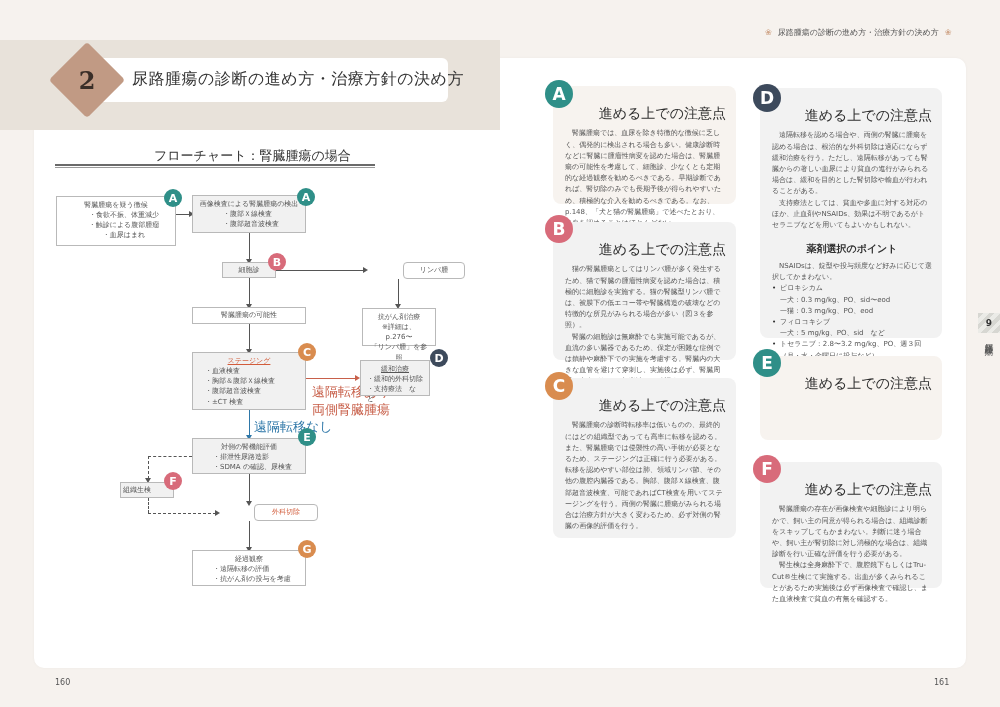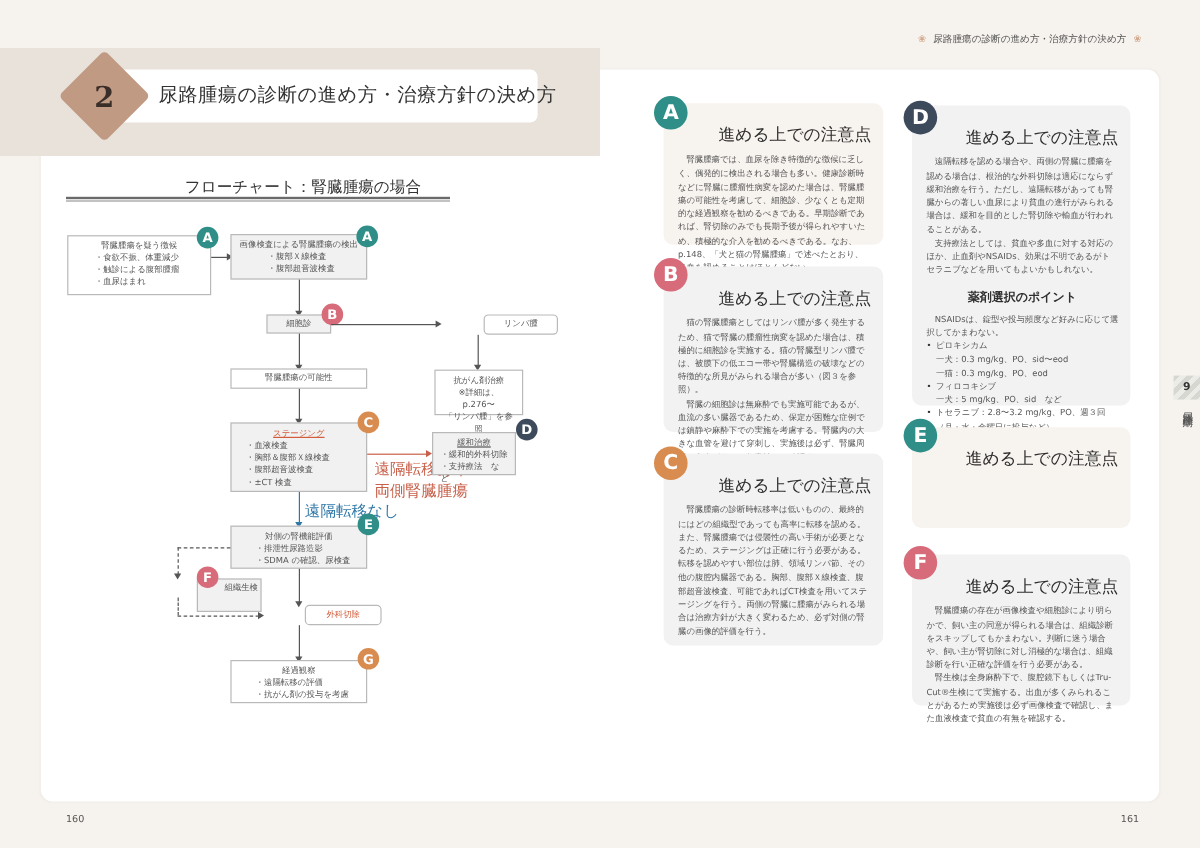--- a/index.html
+++ b/index.html
@@ -95,21 +95,21 @@
 </div>
 
 <div class="page-num" style="left:55px;">160</div>
 <div class="page-num" style="left:934px;">161</div>
 
 <div class="fc-title">フローチャート：腎臓腫瘍の場合</div>
 <div class="fc-rule"></div>
 
 <div class="fc-box white" style="left:56px; top:196px; width:120px; height:50px;">
   <div class="center">腎臓腫瘍を疑う徴候</div>
-  <div style="padding-left:16px;">
+  <div style="padding-left:16px;text-align:center;">
     <div>・食欲不振、体重減少</div>
     <div>・触診による腹部腫瘤</div>
     <div>・血尿はまれ</div>
   </div>
 </div>
 <div class="badge b-A" style="left:164px; top:189px;">A</div>
 
 <div class="line arrow-right" style="left:176px; top:214px; width:14px; height:1px;"></div>
 
 <div class="fc-box grey" style="left:192px; top:195px; width:114px; height:38px;">
@@ -181,21 +181,21 @@
   <div style="padding-left:14px;">
     <div>・排泄性尿路造影</div>
     <div>・SDMA の確認、尿検査</div>
   </div>
 </div>
 <div class="badge b-E" style="left:298px; top:428px;">E</div>
 
 <div class="dash-h" style="left:148px; top:456px; width:44px;"></div>
 <div class="dash-v dash-arrow-down" style="left:148px; top:456px; height:23px;"></div>
 
-<div class="fc-box grey" style="left:120px; top:482px; width:54px; height:28px; text-align:right; padding:2px;margin-left:44px;">
+<div class="fc-box grey" style="left:120px; top:482px; width:54px; height:16px; text-align:left; padding:2px;">
   <span>組織生検</span>
 </div>
 <div class="badge b-F" style="left:164px; top:472px;">F</div>
 
 <div class="dash-v" style="left:148px; top:498px; height:15px;"></div>
 <div class="dash-h dash-arrow-right" style="left:148px; top:513px; width:68px;"></div>
 
 <div class="line arrow-down" style="left:249px; top:474px; width:1px; height:28px;"></div>
 
 <div class="fc-box white rounded" style="left:218px; top:504px; width:64px; height:17px; text-align:center; padding:2px;">

